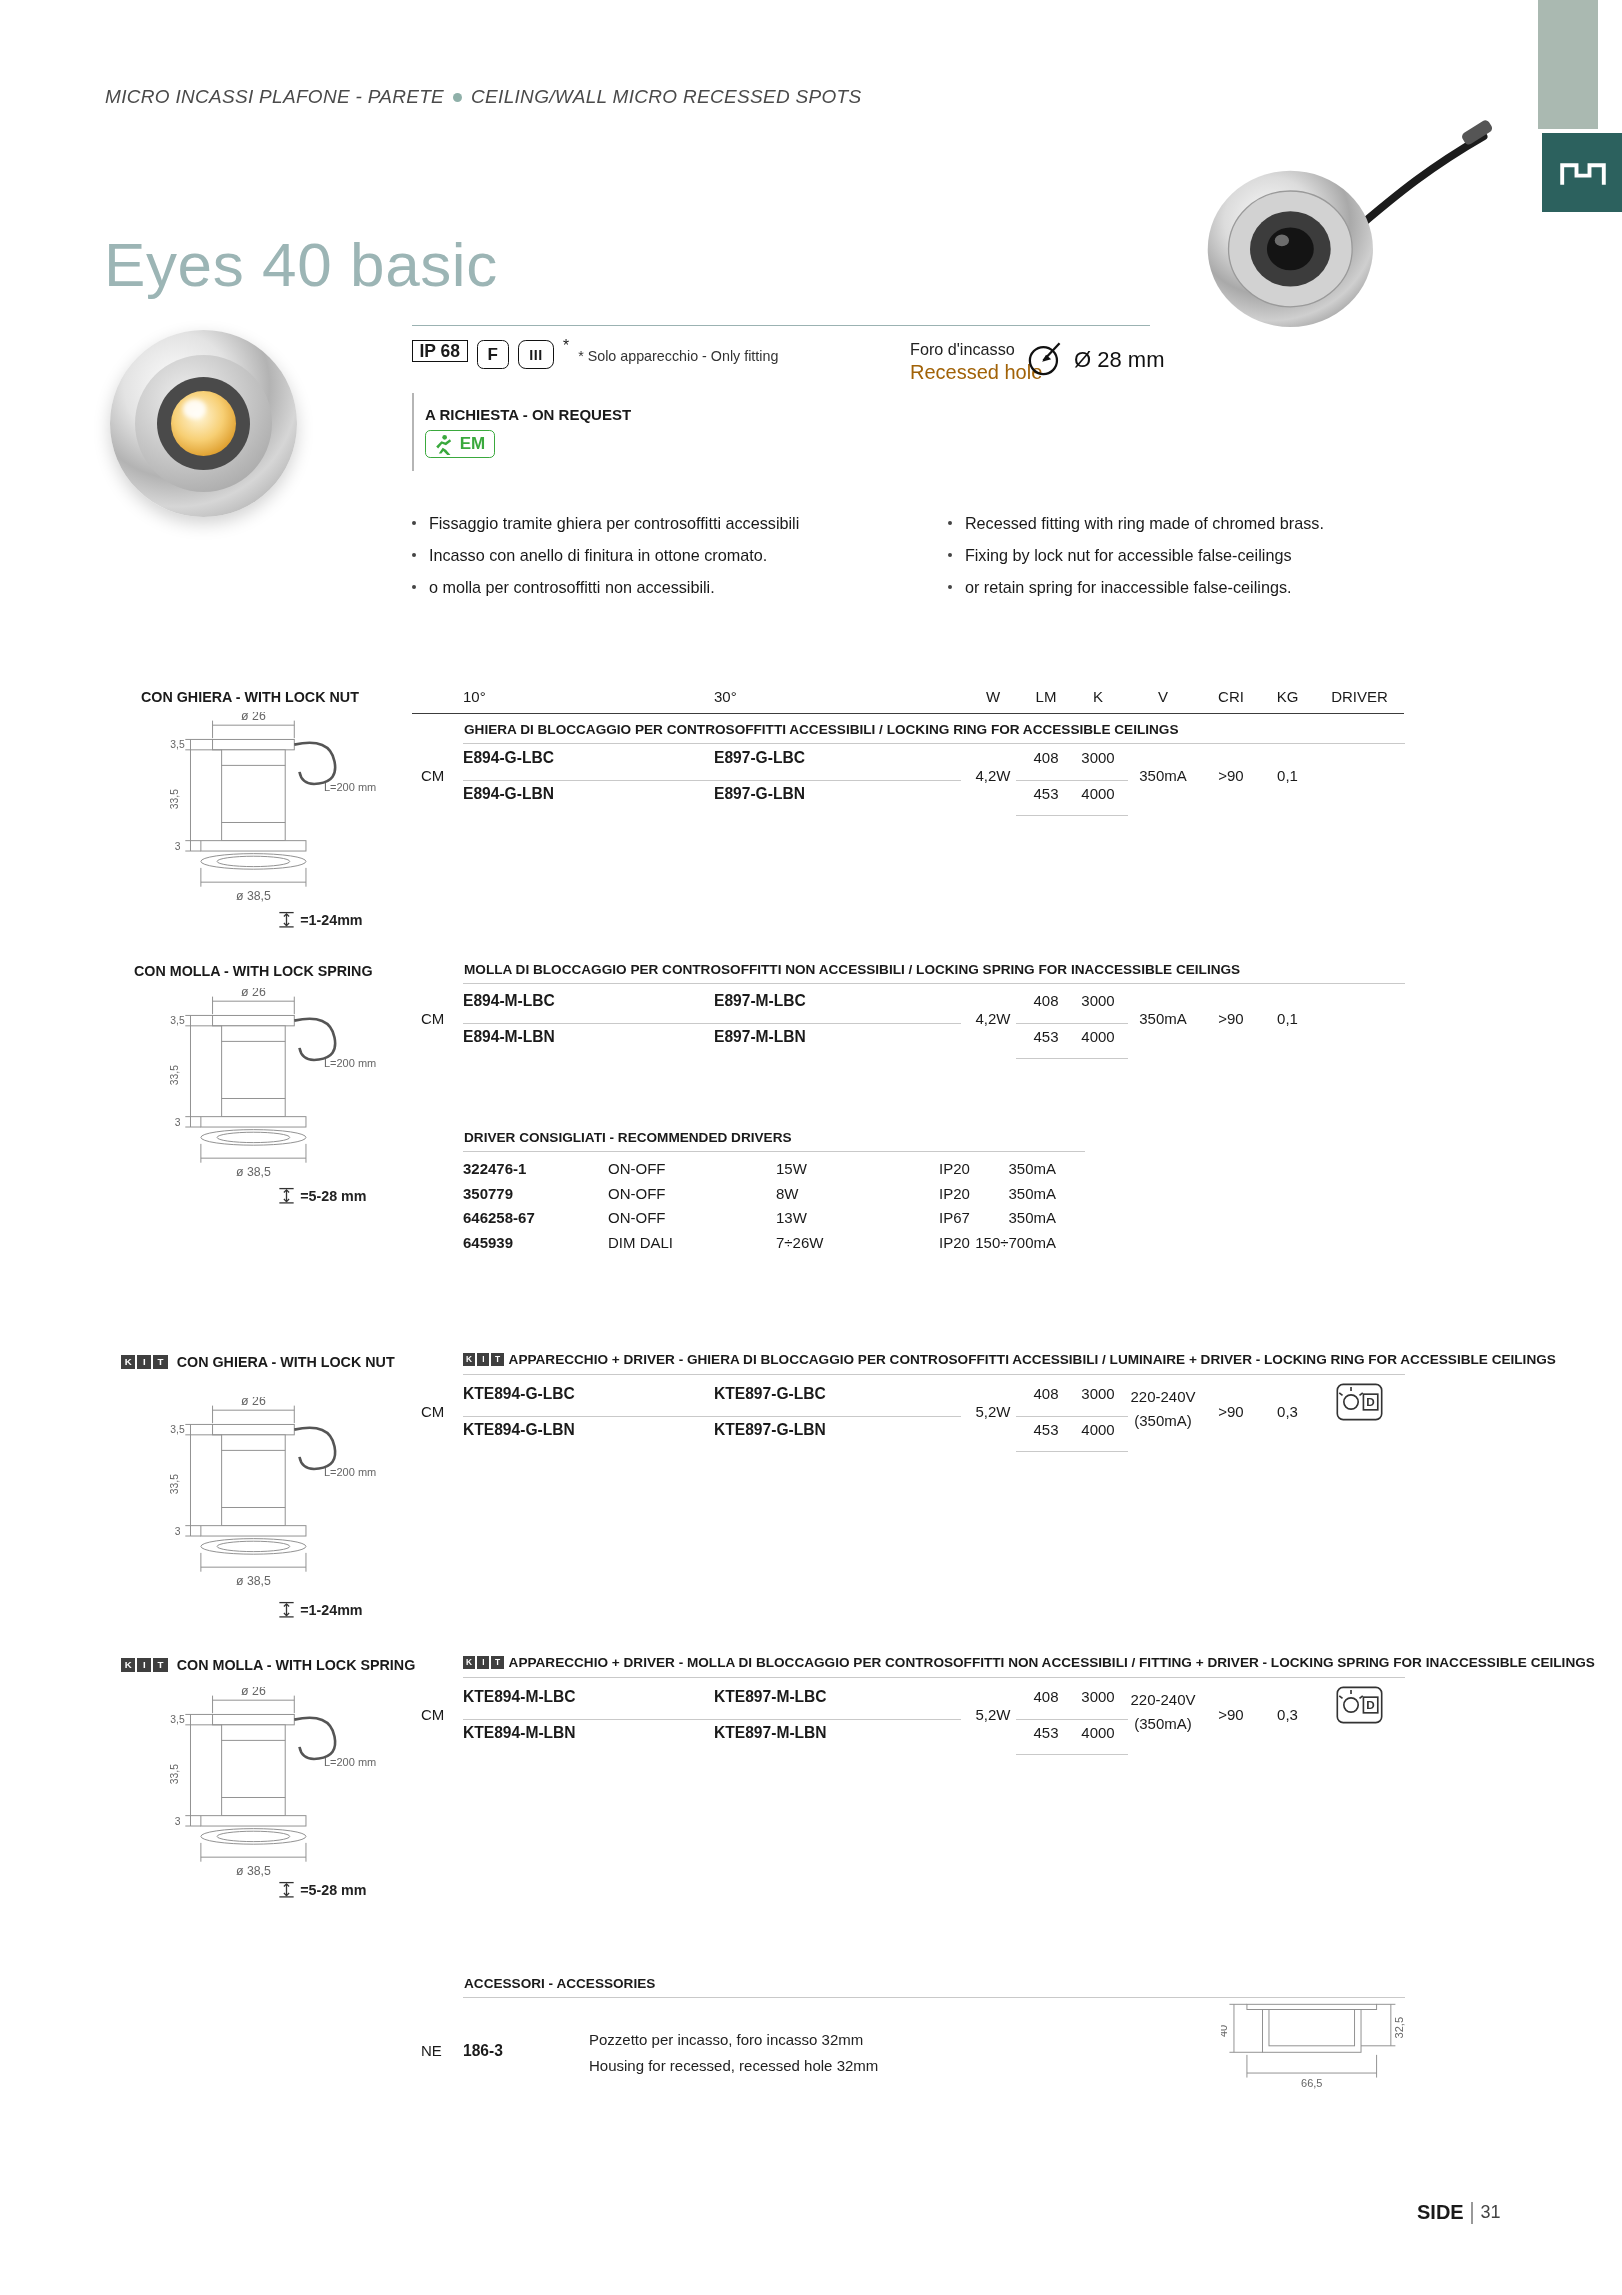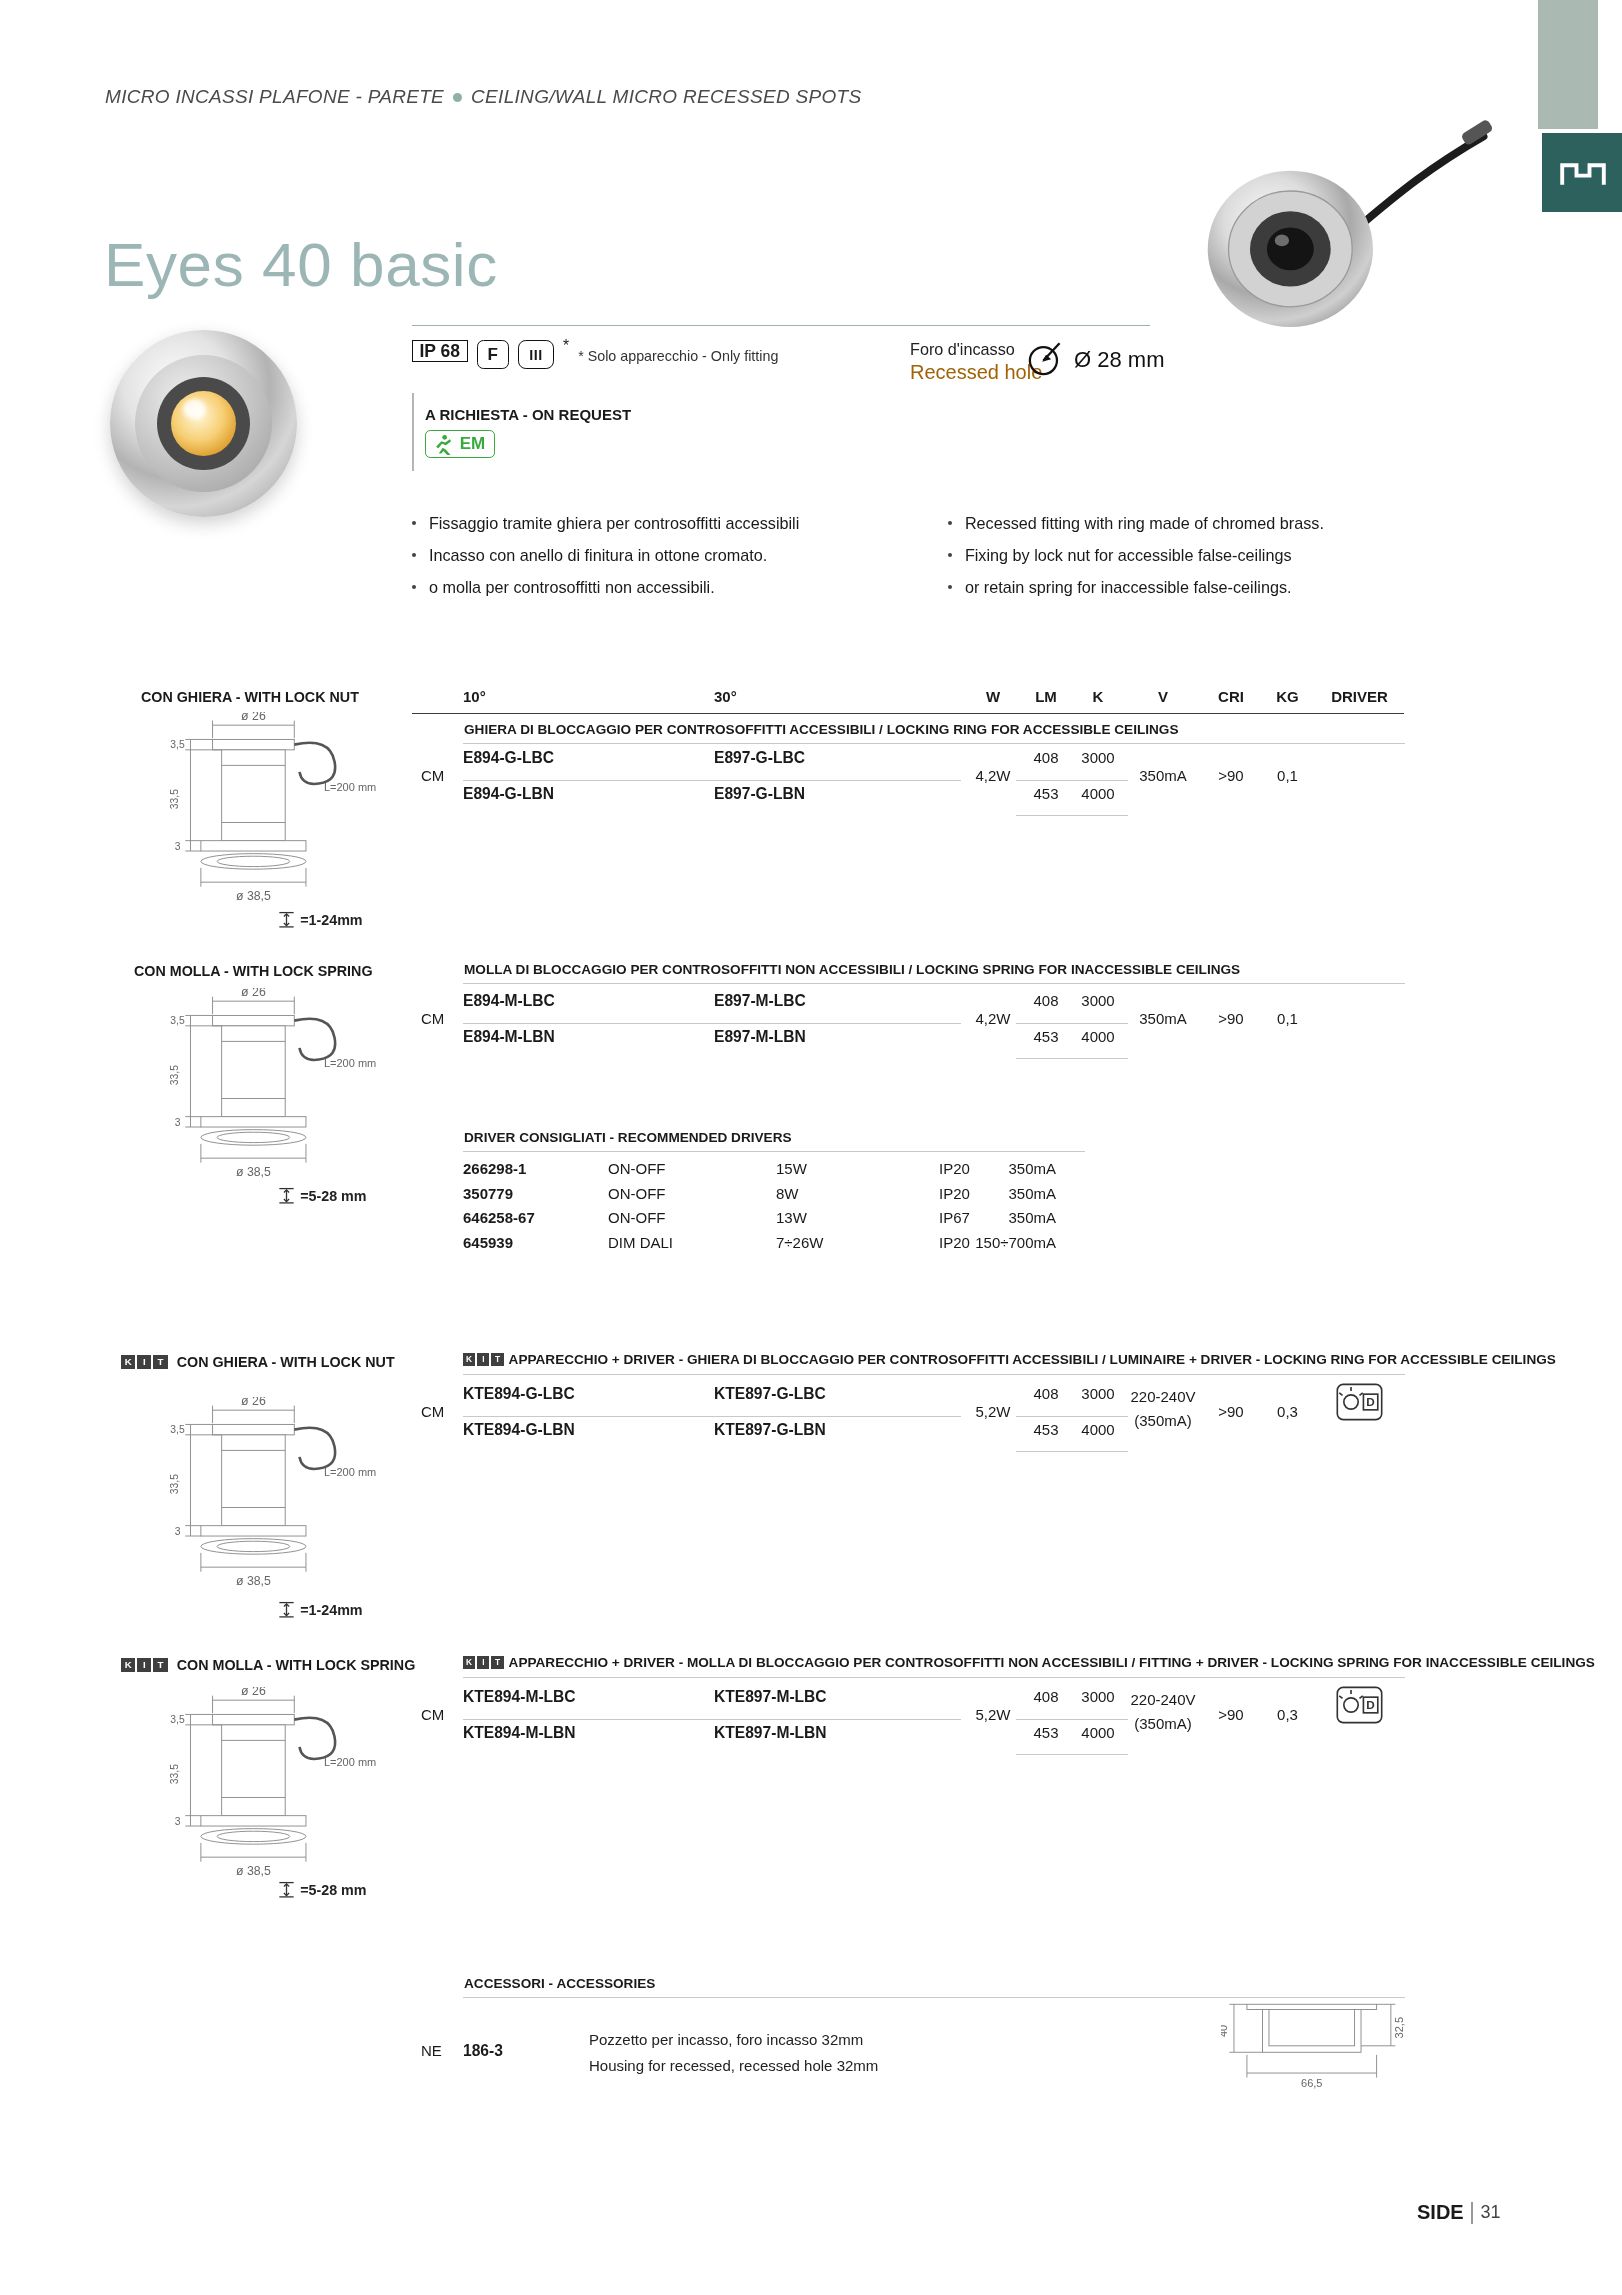--- a/index.html
+++ b/index.html
@@ -50,21 +50,21 @@
 
   
   .side-label{position:absolute;font-size:14.3px;font-weight:bold;white-space:nowrap;display:flex;align-items:center;gap:5.2px}
   .kitboxes{display:inline-flex;gap:1.9px;margin-right:3.9px}
   .kitbox{width:14.3px;height:14.3px;background:#3f3f3f;color:#fff;font-size:9.7px;font-weight:bold;display:flex;align-items:center;justify-content:center}
   .kitbox.sm{width:12.3px;height:12.3px;font-size:8.4px}
 
   
   .spec{position:absolute;left:412px;width:992px}
   .cell{position:absolute;font-size:15px;line-height:18px;height:18px;white-space:nowrap;color:#1a1a1a}
-  .colhead{font-weight:bold;font-size:15px}
+  .colhead{font-weight:normal;font-size:15px}
   .code{font-weight:bold;font-size:15.6px}
   .c-cm{left:9px}
   .c-10{left:51px}
   .c-30{left:302px}
   .c-w{left:550px;width:62px;text-align:center}
   .c-lm{left:608px;width:52px;text-align:center}
   .c-k{left:660px;width:52px;text-align:center}
   .c-v{left:712px;width:78px;text-align:center}
   .c-cri{left:790px;width:58px;text-align:center}
   .c-kg{left:848px;width:55px;text-align:center}
@@ -274,21 +274,21 @@
   <div class="cell c-v" style="top:48px">350mA</div>
   <div class="cell c-cri" style="top:48px">&gt;90</div>
   <div class="cell c-kg" style="top:48px">0,1</div>
 </div>
 
 <div class="spec" style="top:1130px;height:136px">
   <div class="sec-title" style="top:0">
     <span class="txt">DRIVER CONSIGLIATI - RECOMMENDED DRIVERS</span>
   </div>
   <div class="rule-light" style="top:21px;left:51px;width:622px"></div>
-  <div class="cell d-code" style="top:30px">266298-1</div>
+  <div class="cell d-code" style="top:30px">322476-1</div>
   <div class="cell d-type" style="top:30px">ON-OFF</div>
   <div class="cell d-w" style="top:30px">15W</div>
   <div class="cell d-ip" style="top:30px">IP20</div>
   <div class="cell d-ma" style="top:30px">350mA</div>
   <div class="cell d-code" style="top:55px">350779</div>
   <div class="cell d-type" style="top:55px">ON-OFF</div>
   <div class="cell d-w" style="top:55px">8W</div>
   <div class="cell d-ip" style="top:55px">IP20</div>
   <div class="cell d-ma" style="top:55px">350mA</div>
   <div class="cell d-code" style="top:79px">646258-67</div>

